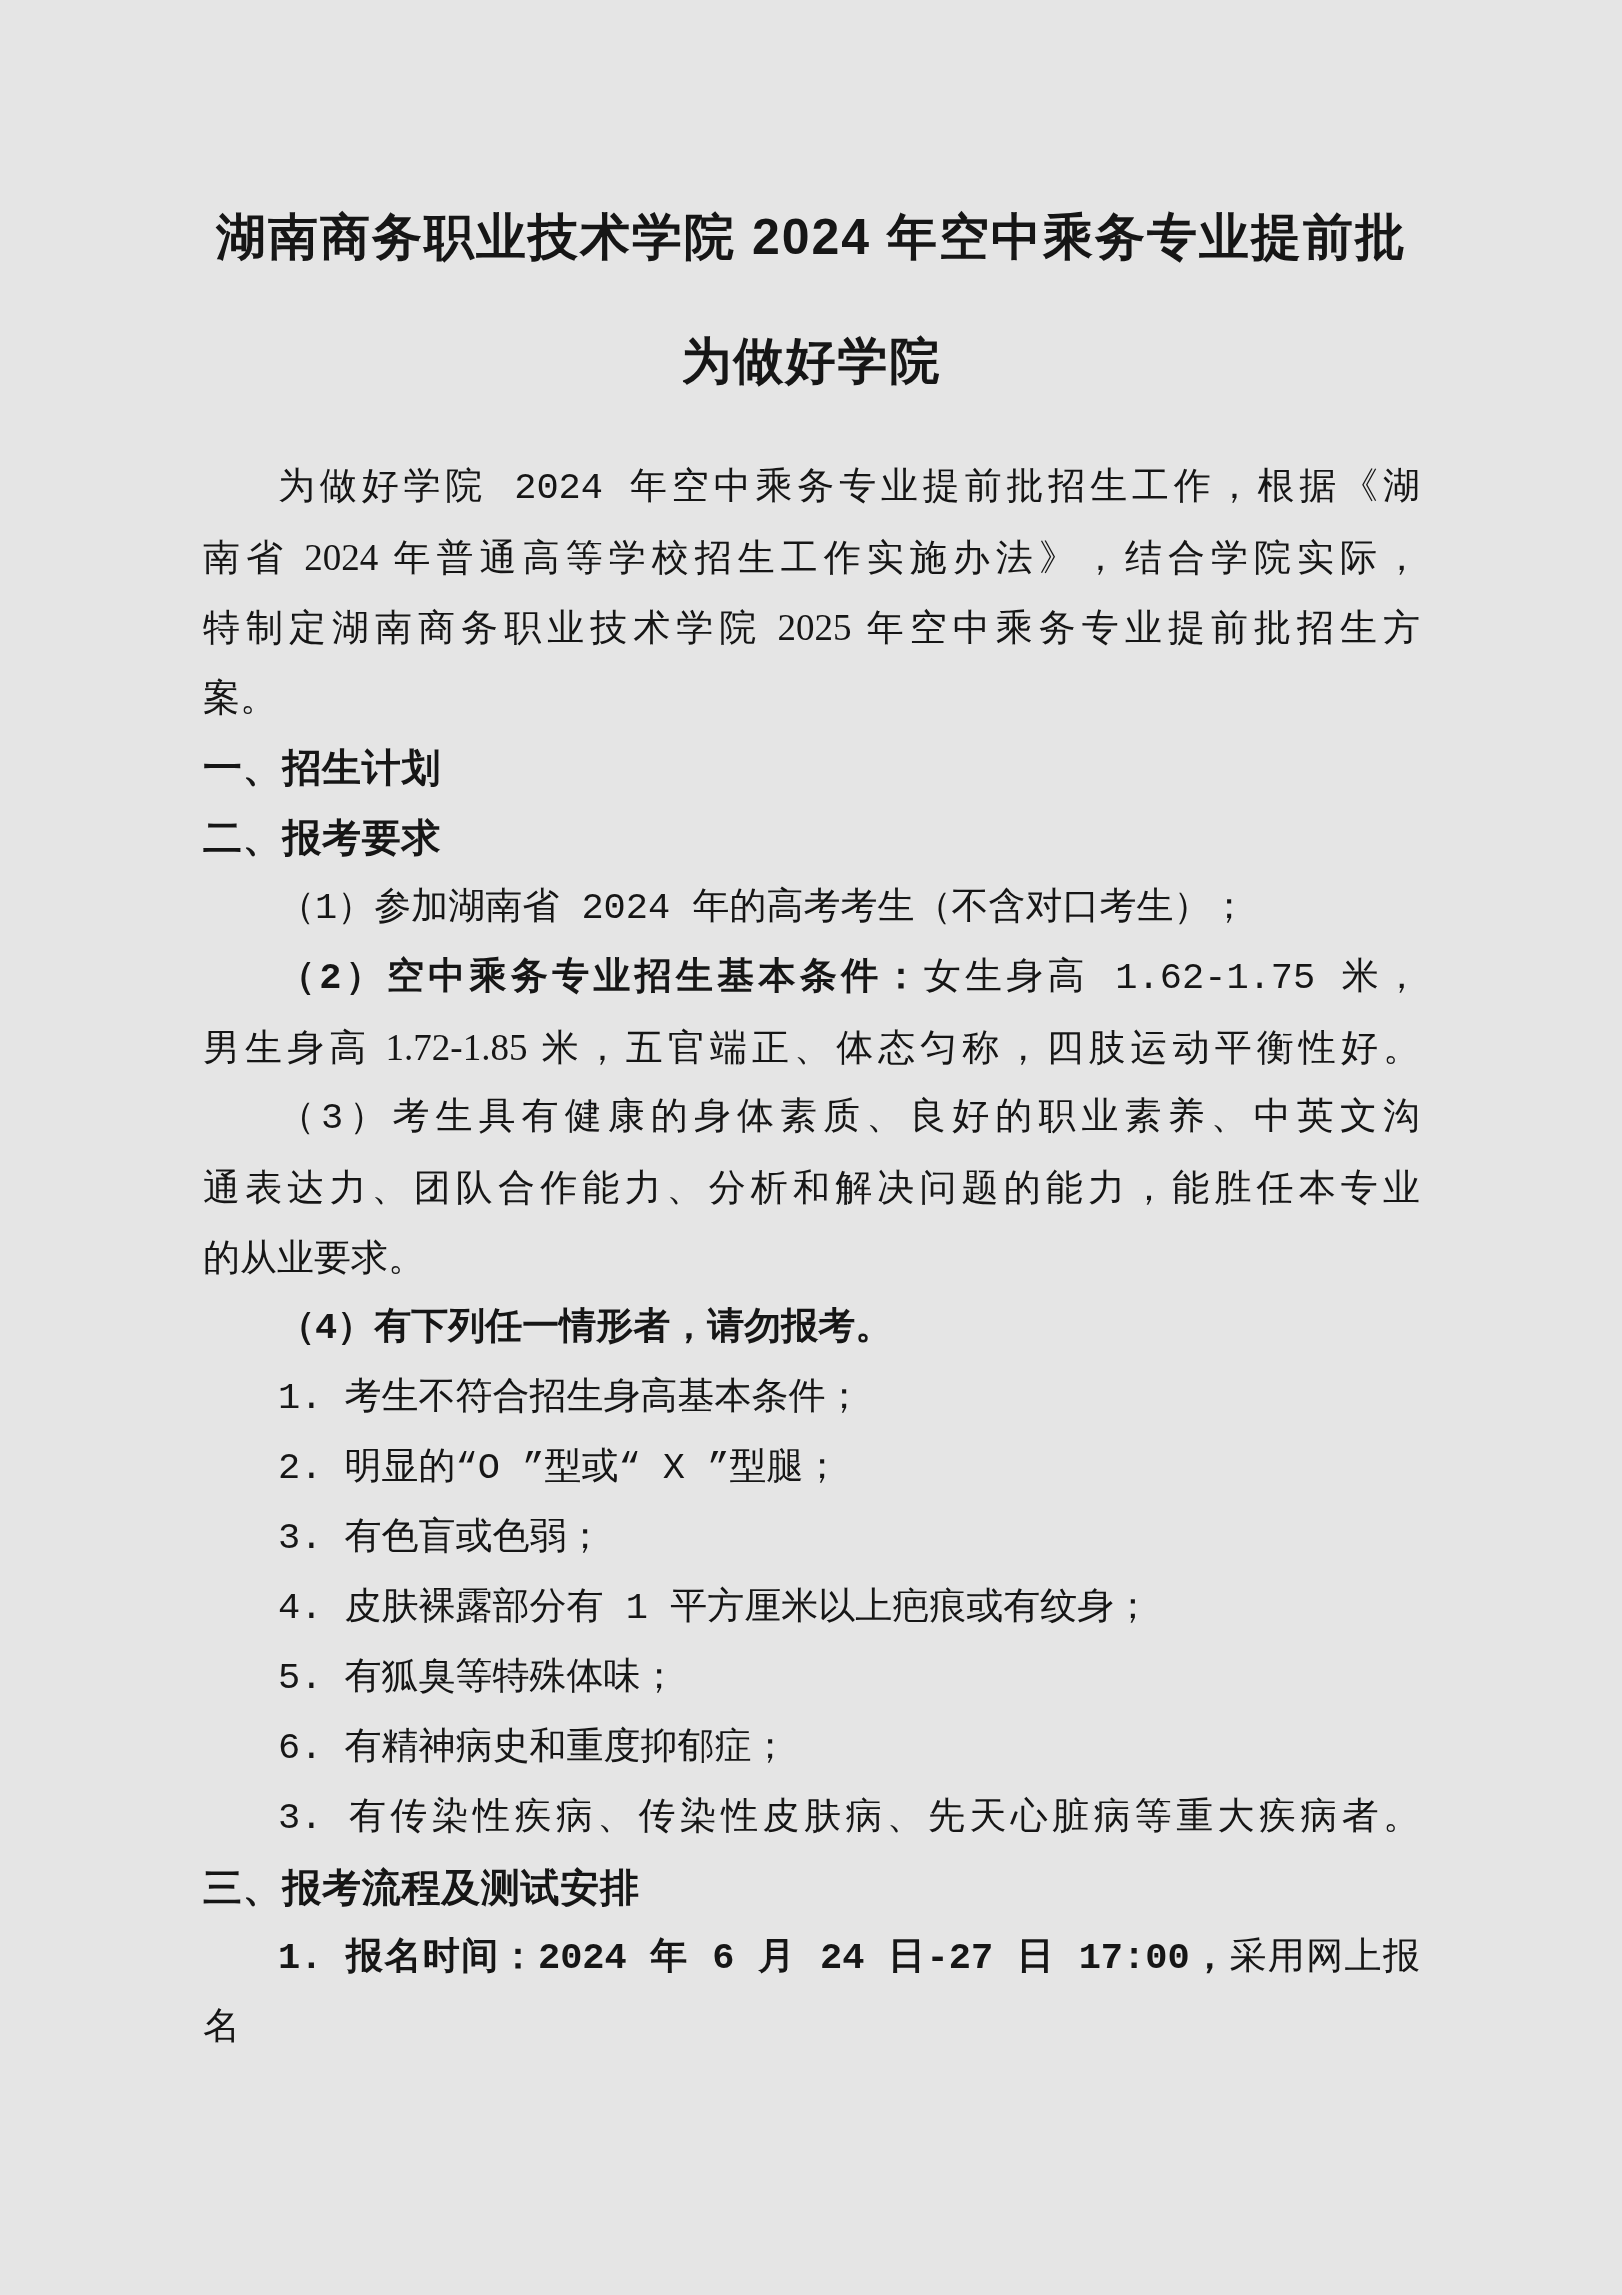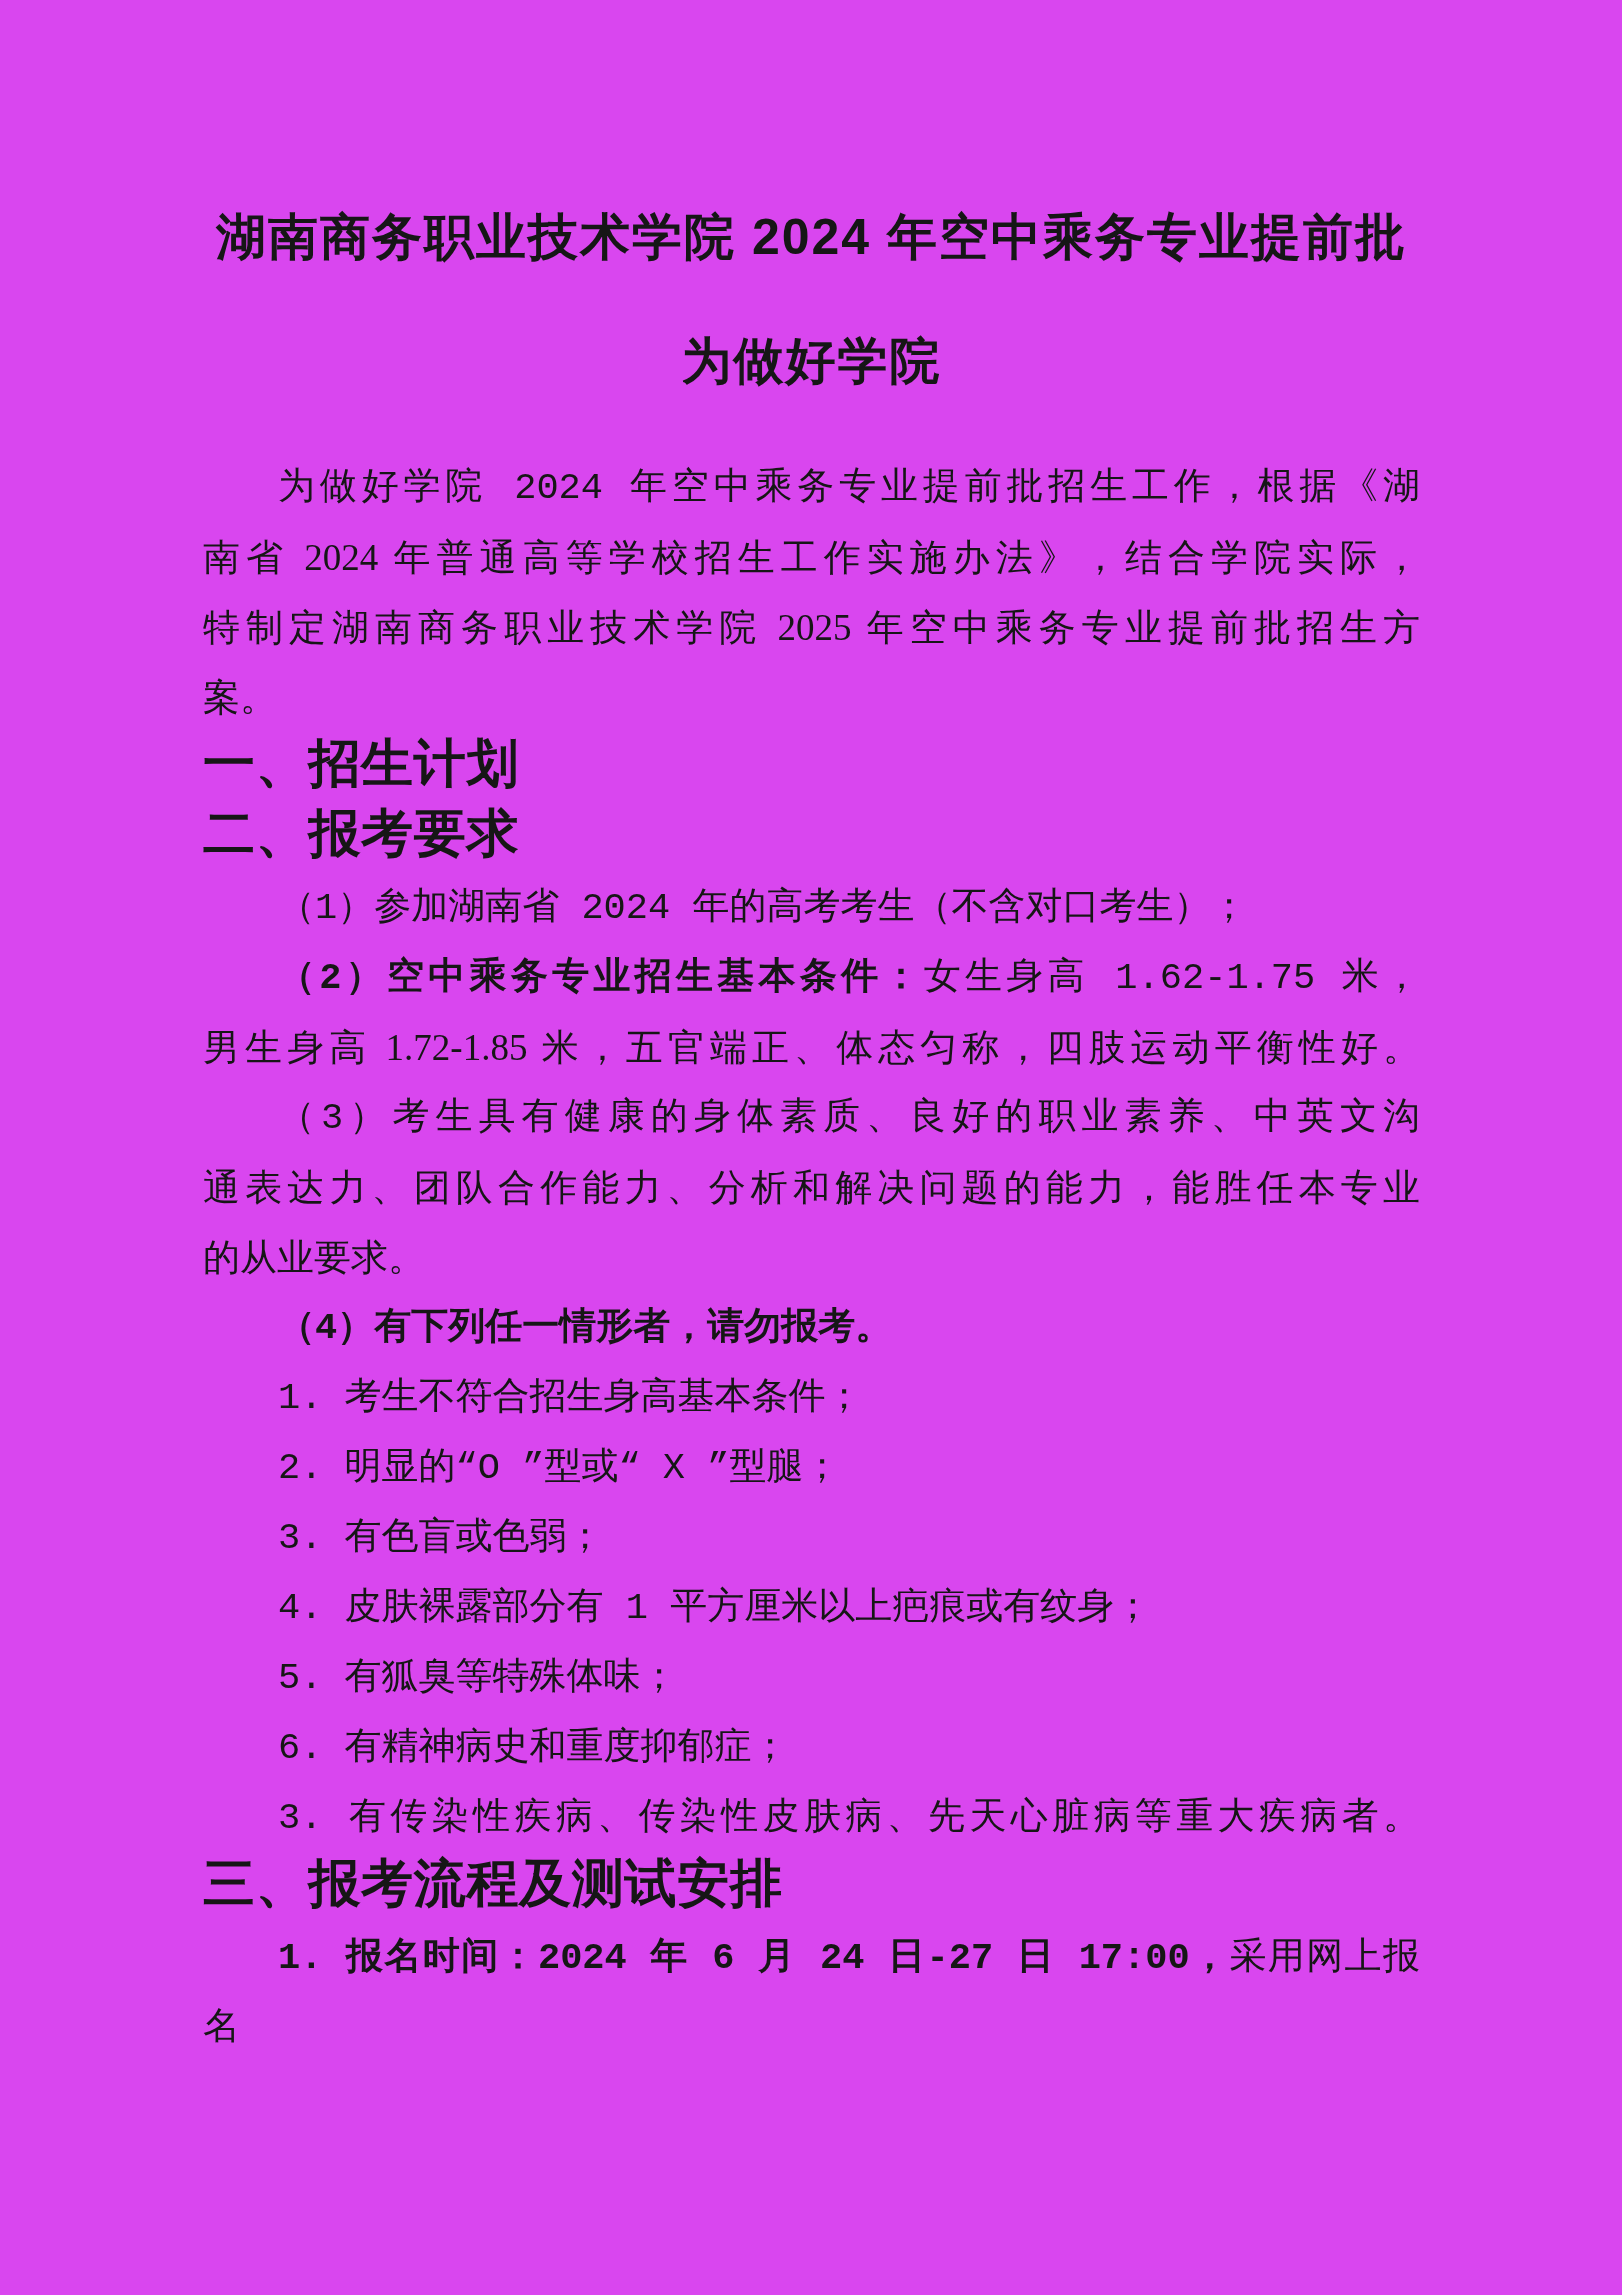--- a/index.html
+++ b/index.html
@@ -10,21 +10,21 @@
     color: #161616;
     font-family: "Liberation Serif", serif;
   }
   .page {
     position: relative;
     box-sizing: border-box;
     width: 1623px;
     height: 2295px;
     padding: 175px 203px 0 203px;
     overflow: hidden;
-    background: #d946ef;
+    background: #e5e5e5;
   }
   .title-line {
     font-family: "Liberation Sans", sans-serif;
     font-weight: 700;
     font-size: 50px;
     line-height: 124px;
     text-align: center;
     letter-spacing: 2px;
     margin: 0;
   }
@@ -34,23 +34,23 @@
     font-size: 37px;
     line-height: 70px;
     text-align: left;
   }
   .indent { text-indent: 75px; font-family: Liberation Mono, monospace; }
   .fill {
     text-align: justify;
     text-align-last: justify;
   }
   .heading {
-    font-family: Liberation Mono, monospace;
+    font-family: Liberation Serif, serif;
     font-weight: 700;
-    font-size: 52px;
+    font-size: 39px;
     letter-spacing: 0.7px;
   }
   .b { font-weight: 700; }
 </style>
 </head>
 <body>
 
 <div class="page">
 
   <p class="title-line">湖南商务职业技术学院 2024 年空中乘务专业提前批</p>

